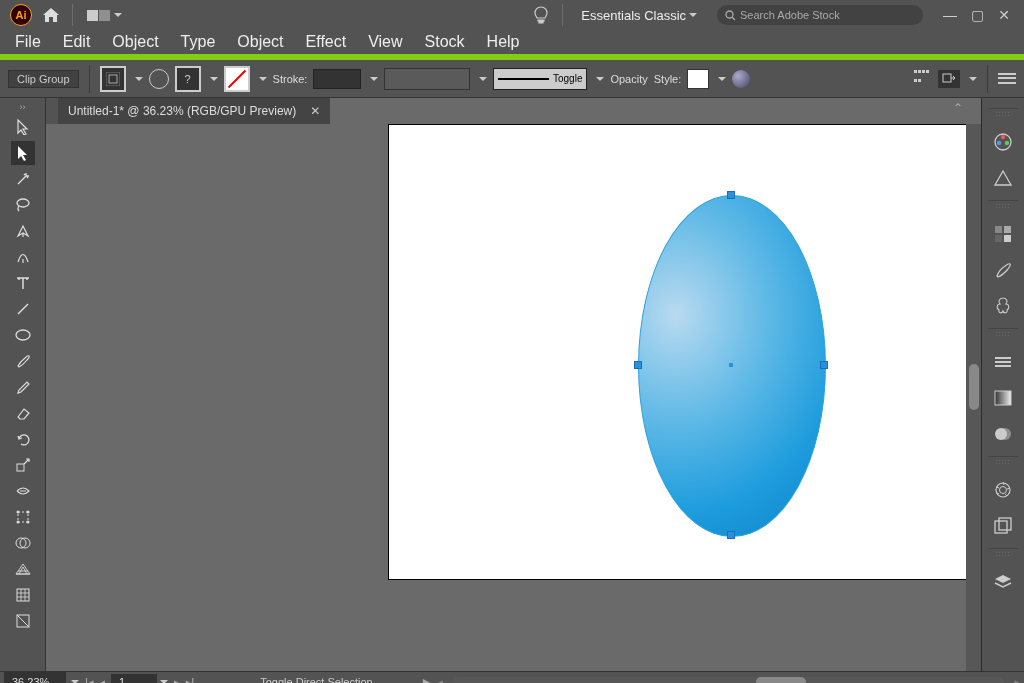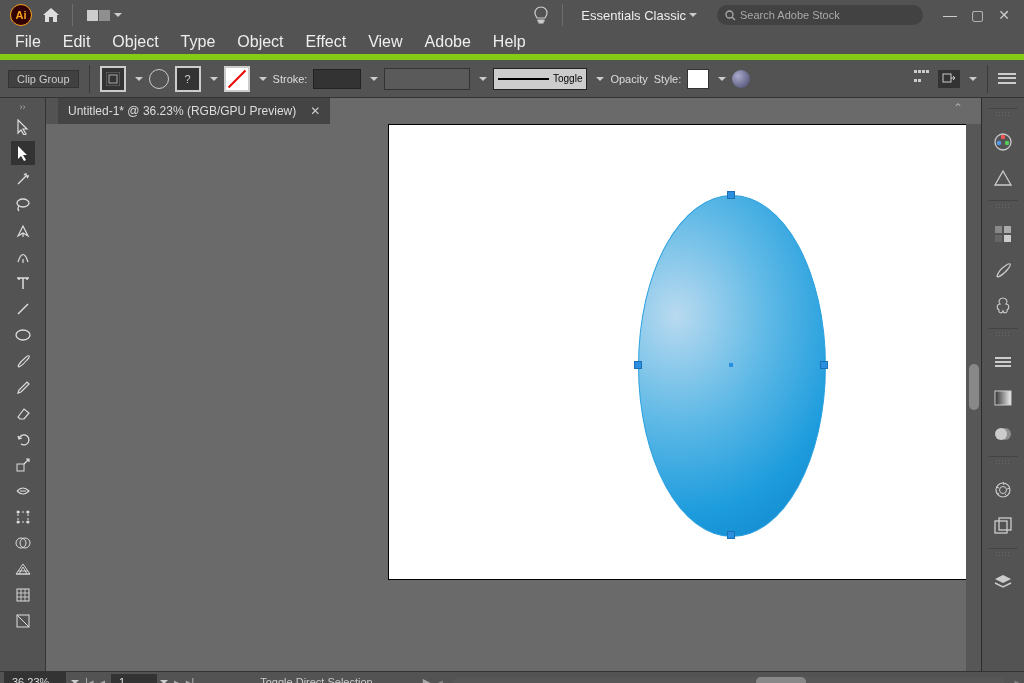--- a/index.html
+++ b/index.html
@@ -99,21 +99,21 @@
 </div>
 
 <div class="menubar">
   <span>File</span>
   <span>Edit</span>
   <span>Object</span>
   <span>Type</span>
   <span>Object</span>
   <span>Effect</span>
   <span>View</span>
-  <span>Adobe</span>
+  <span>Stock</span>
   <span>Help</span>
 </div>
 
 <div class="controlbar">
   <div class="ctrl-label">Clip Group</div>
   <div class="ctrl-sep"></div>
   <div class="swatch-btn">
       <svg width="14" height="14">
         <rect width="14" height="14" fill="#333" stroke="#777"></rect>
         <rect x="3" y="3" width="8" height="8" fill="none" stroke="#aaa"></rect>

